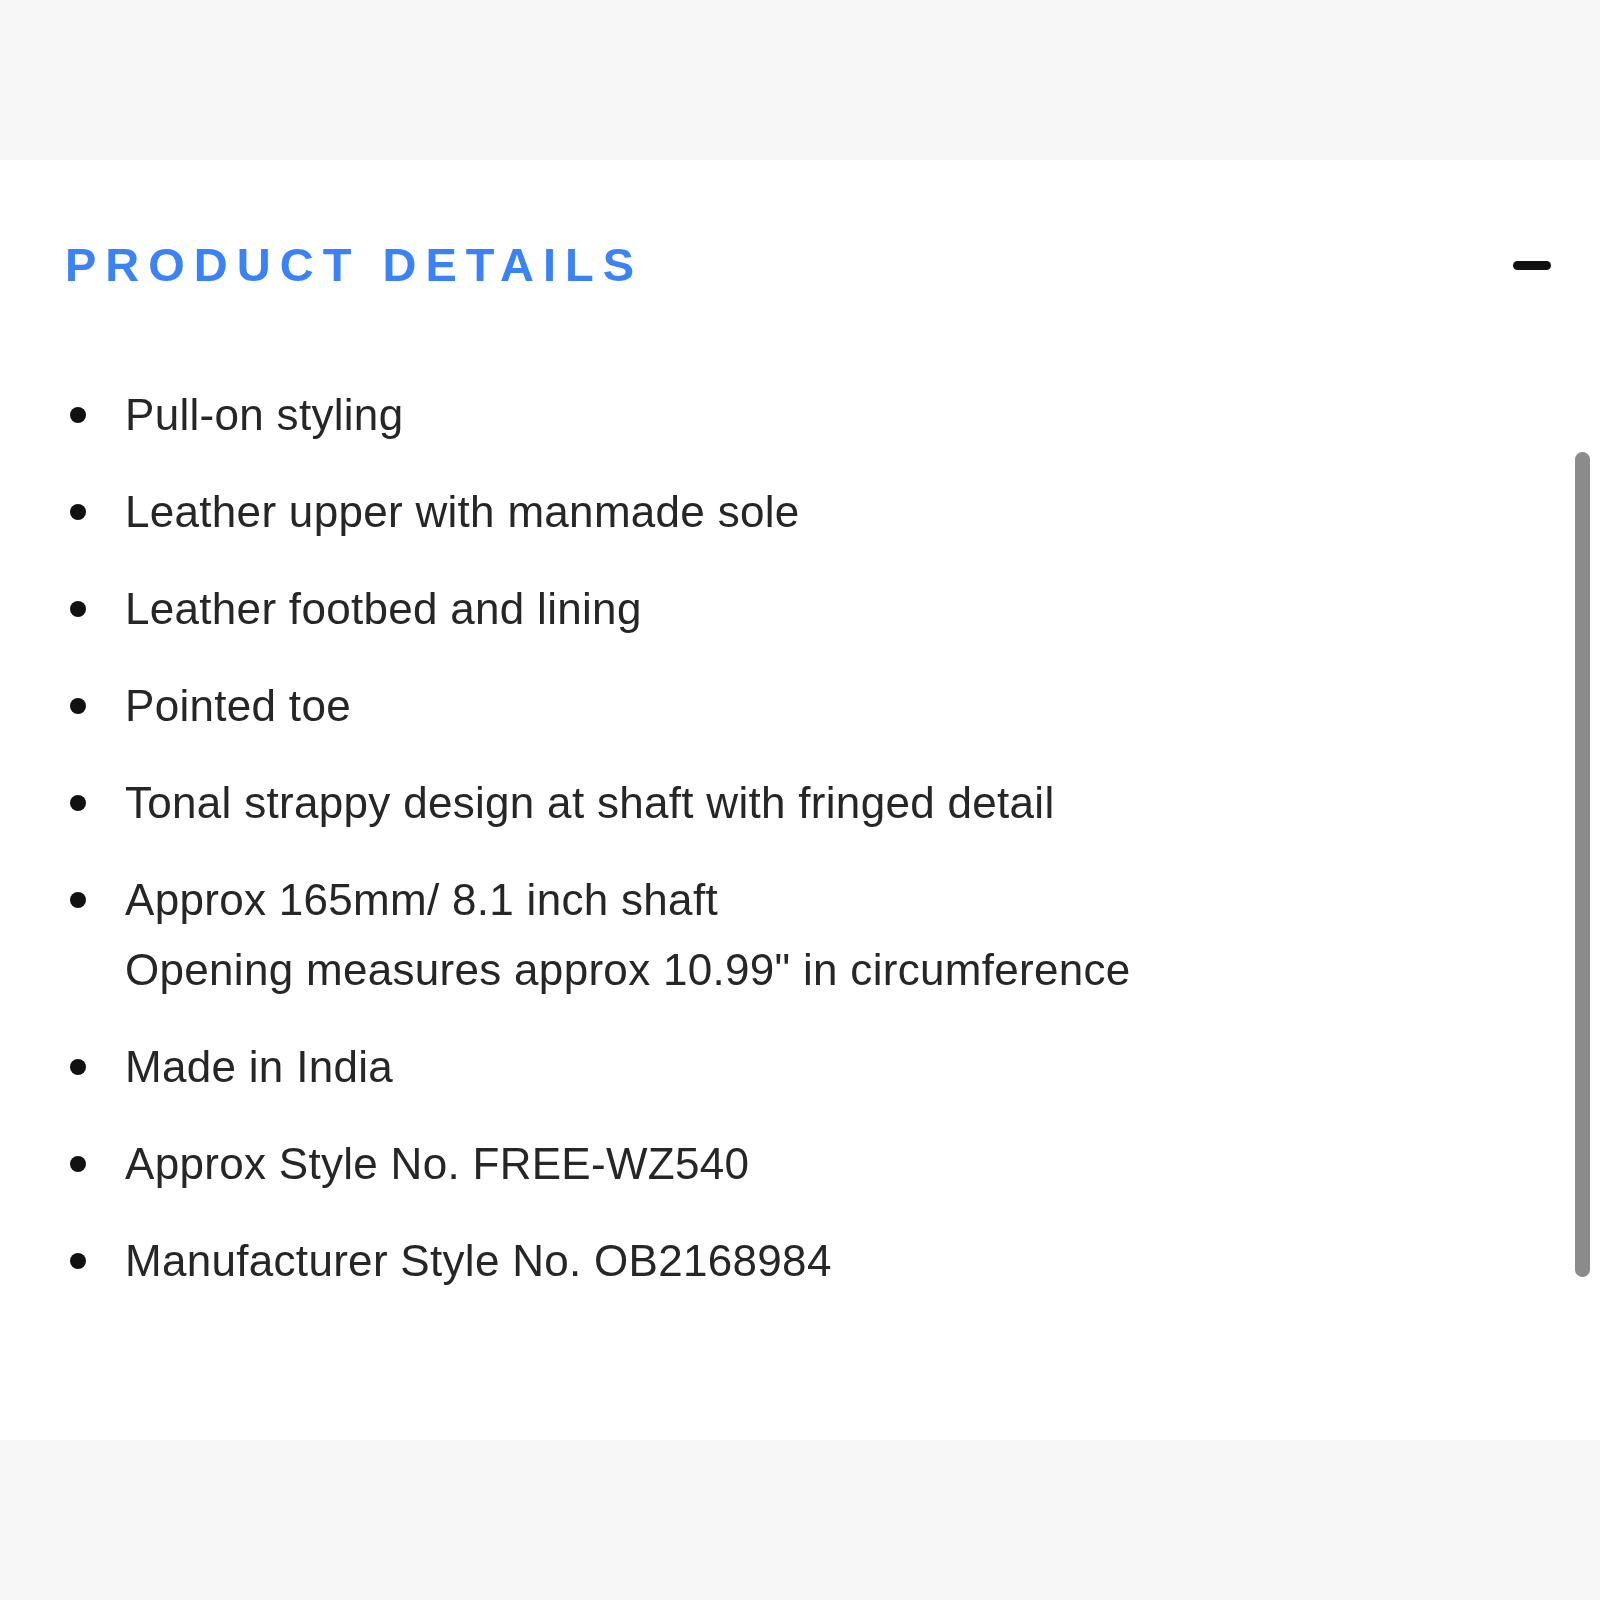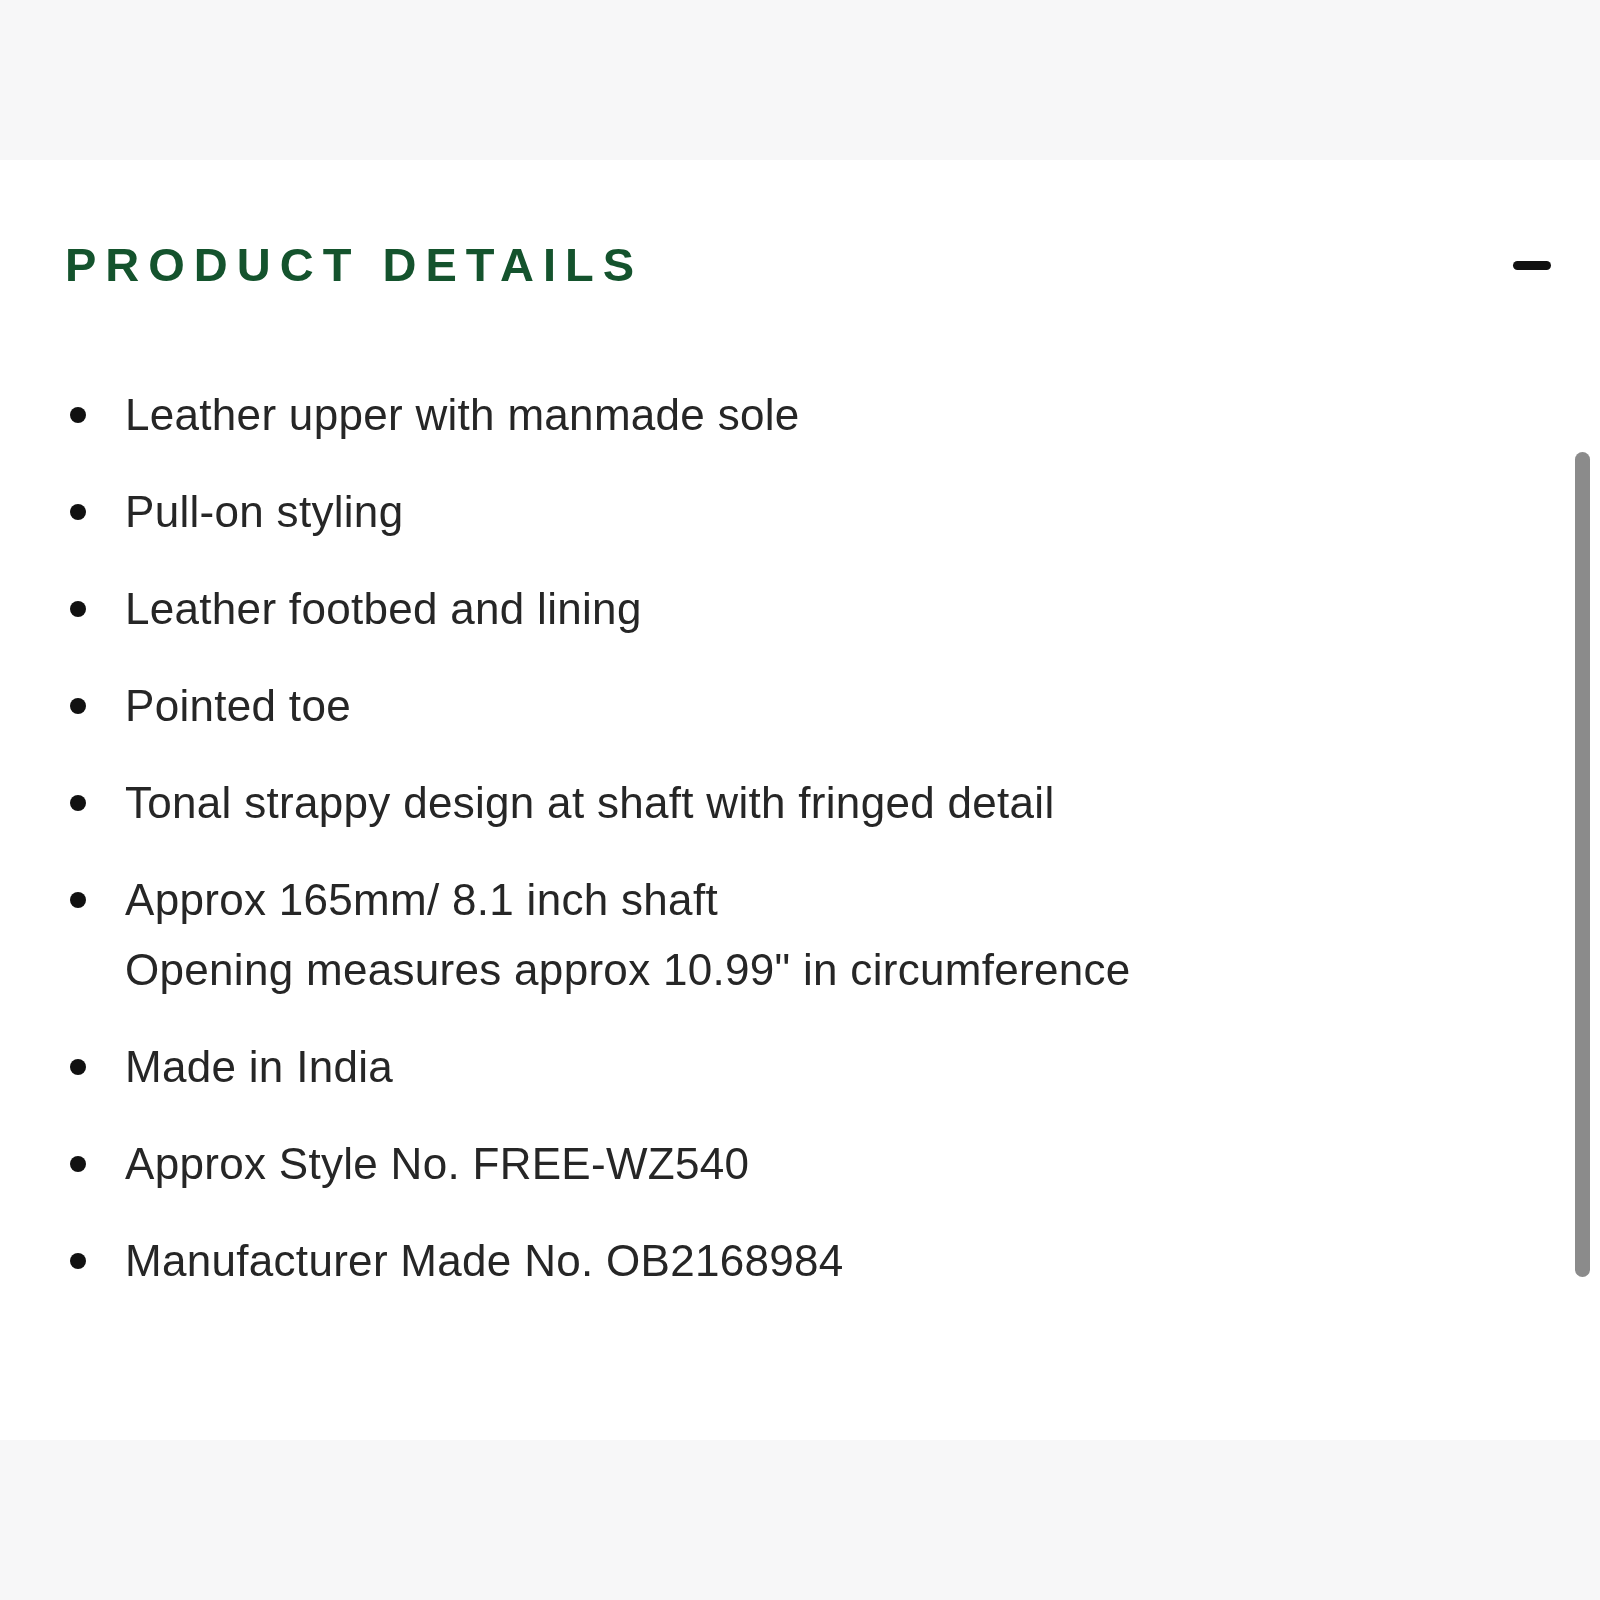--- a/index.html
+++ b/index.html
@@ -32,21 +32,21 @@
     display: flex;
     align-items: center;
     justify-content: space-between;
   }
   .section-title {
     margin: 0;
     font-size: 47px;
     line-height: 58px;
     font-weight: 700;
     letter-spacing: 9px;
-    color: #14532d;
+    color: #3b82f6;
   }
   .collapse-btn {
     background: none;
     border: none;
     padding: 10px 0;
     margin: 0;
     cursor: pointer;
   }
   .minus-shape {
     display: block;
@@ -100,25 +100,25 @@
   <div class="section-header">
     <h2 class="section-title">PRODUCT DETAILS</h2>
     <button class="collapse-btn">
       <span class="minus-shape"></span>
     </button>
   </div>
 
   <ul class="bullet-list">
     <li>
       <span class="bullet-dot"></span>
-      <span>Leather upper with manmade sole</span>
+      <span>Pull-on styling</span>
     </li>
     <li>
       <span class="bullet-dot"></span>
-      <span>Pull-on styling</span>
+      <span>Leather upper with manmade sole</span>
     </li>
     <li>
       <span class="bullet-dot"></span>
       <span>Leather footbed and lining</span>
     </li>
     <li>
       <span class="bullet-dot"></span>
       <span>Pointed toe</span>
     </li>
     <li>
@@ -135,20 +135,20 @@
     <li>
       <span class="bullet-dot"></span>
       <span>Made in India</span>
     </li>
     <li>
       <span class="bullet-dot"></span>
       <span>Approx Style No. FREE-WZ540</span>
     </li>
     <li>
       <span class="bullet-dot"></span>
-      <span>Manufacturer Made No. OB2168984</span>
+      <span>Manufacturer Style No. OB2168984</span>
     </li>
   </ul>
 </section>
 
 <div class="scrollbar-thumb"></div>
 
 <div class="band band-bottom"></div>
 
 </body></html>

